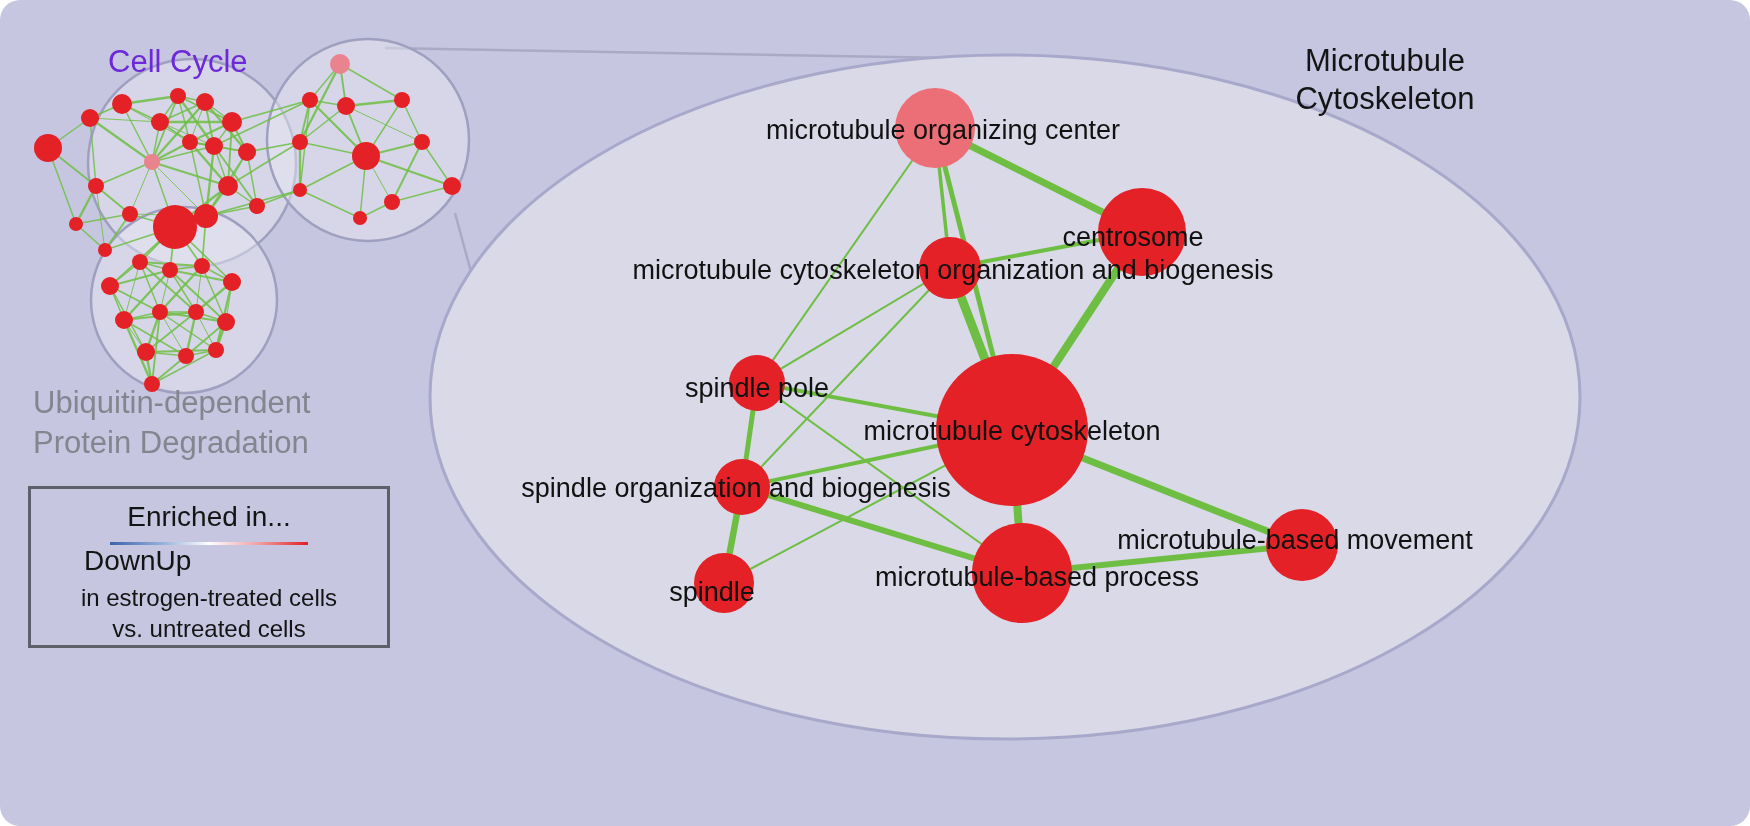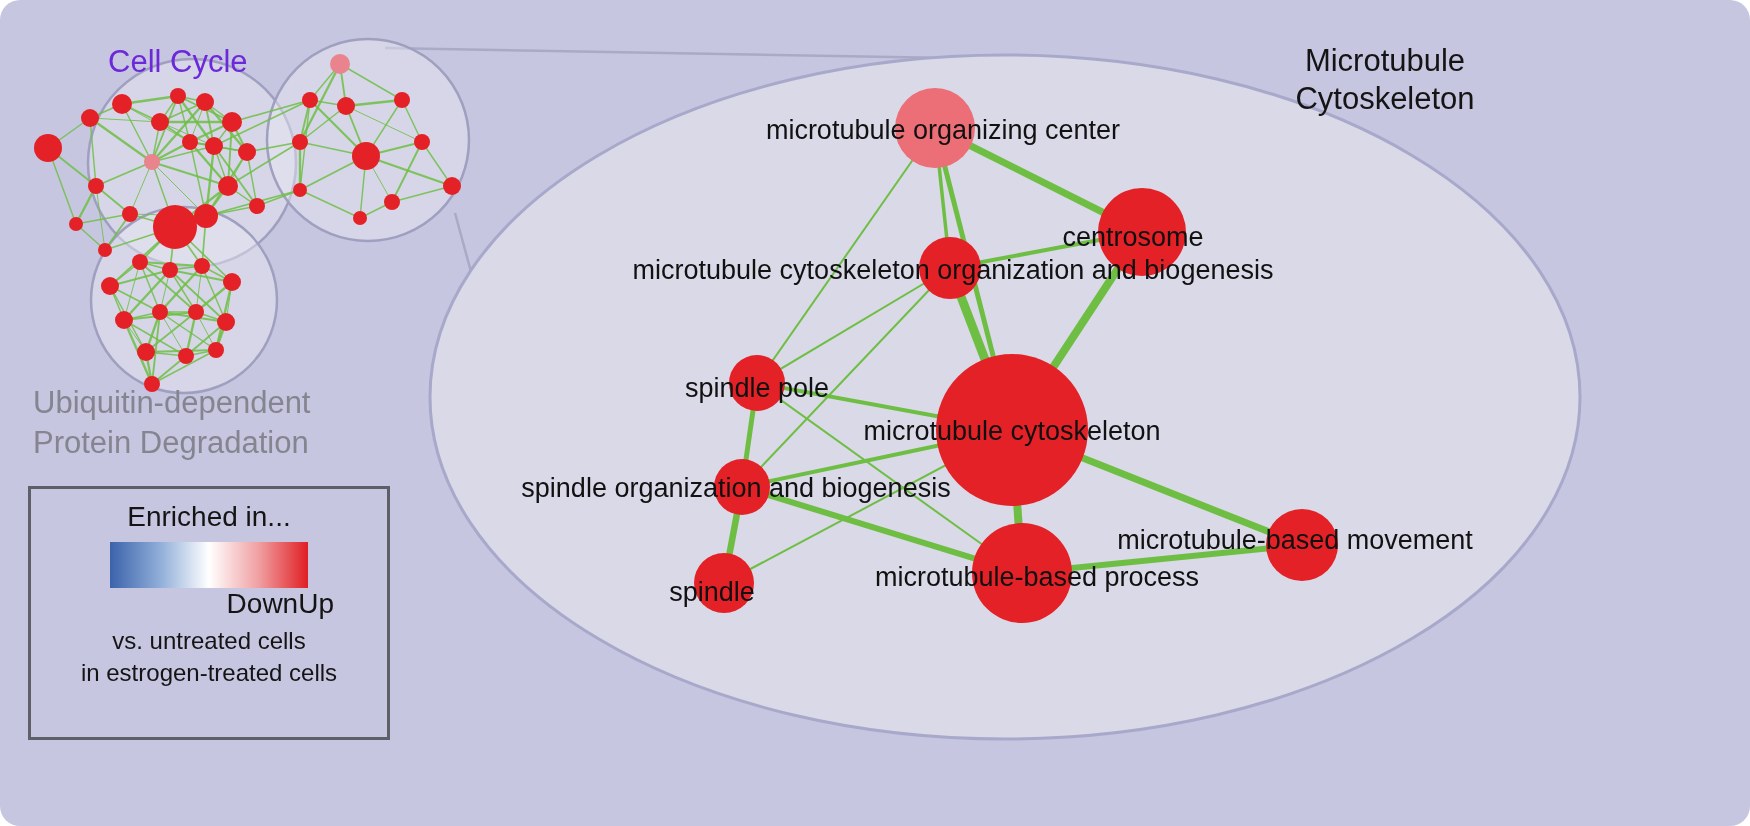--- a/index.html
+++ b/index.html
@@ -9,27 +9,27 @@
     font-family:"Liberation Sans", sans-serif;
   }
   .canvas svg { position:absolute; left:0; top:0; }
   svg text { font-family:"Liberation Sans", sans-serif; }
   .overlay { position:absolute; white-space:nowrap; }
   .lbl-cell-cycle { left:108px; top:44px; font-size:31px; color:#6d28d9; }
   .lbl-microtubule { left:1250px; top:42px; width:270px; text-align:center;
     font-size:31px; line-height:1.22; color:#141414; }
   .lbl-ubiquitin { left:33px; top:383px; font-size:31px; line-height:1.3; color:#85858f; }
   .legend-box {
-    position:absolute; left:28px; top:486px; width:362px; height:254px;
+    position:absolute; left:28px; top:486px; width:362px; height:162px;
     border:3px solid #5f5f6a; box-sizing:border-box;
     display:flex; flex-direction:column; align-items:center;
   }
   .legend-title { margin-top:12px; font-size:28px; color:#141414; }
   .legend-gradient { width:198px; height:46px; margin-top:9px; }
-  .legend-downup { width:250px; display:flex; justify-content:flex-end;
+  .legend-downup { width:250px; display:flex; justify-content:flex-start;
     font-size:28px; color:#141414; margin-top:0; }
   .legend-caption { font-size:24px; line-height:1.32; color:#141414;
     text-align:center; margin-top:5px; }
 </style>
 </head>
 <body>
 
 <div class="canvas">
 
   <svg id="map-svg" width="1750" height="826" viewBox="0 0 1750 826">
@@ -281,18 +281,18 @@
   </div>
 
   <div class="legend-box">
     <div class="legend-title">Enriched in...</div>
     <div class="legend-gradient" id="legend-gradient" style="background: linear-gradient(90deg, rgb(60, 99, 171) 0%, rgb(143, 173, 216) 25%, rgb(255, 255, 255) 50%, rgb(240, 160, 162) 75%, rgb(224, 31, 36) 100%);"></div>
     <div class="legend-downup">
       <span>Down</span>
       <span>Up</span>
     </div>
     <div class="legend-caption">
+      <div>in estrogen-treated cells</div>
       <div>vs. untreated cells</div>
-      <div>in estrogen-treated cells</div>
     </div>
   </div>
 
 </div>
 
 </body></html>

